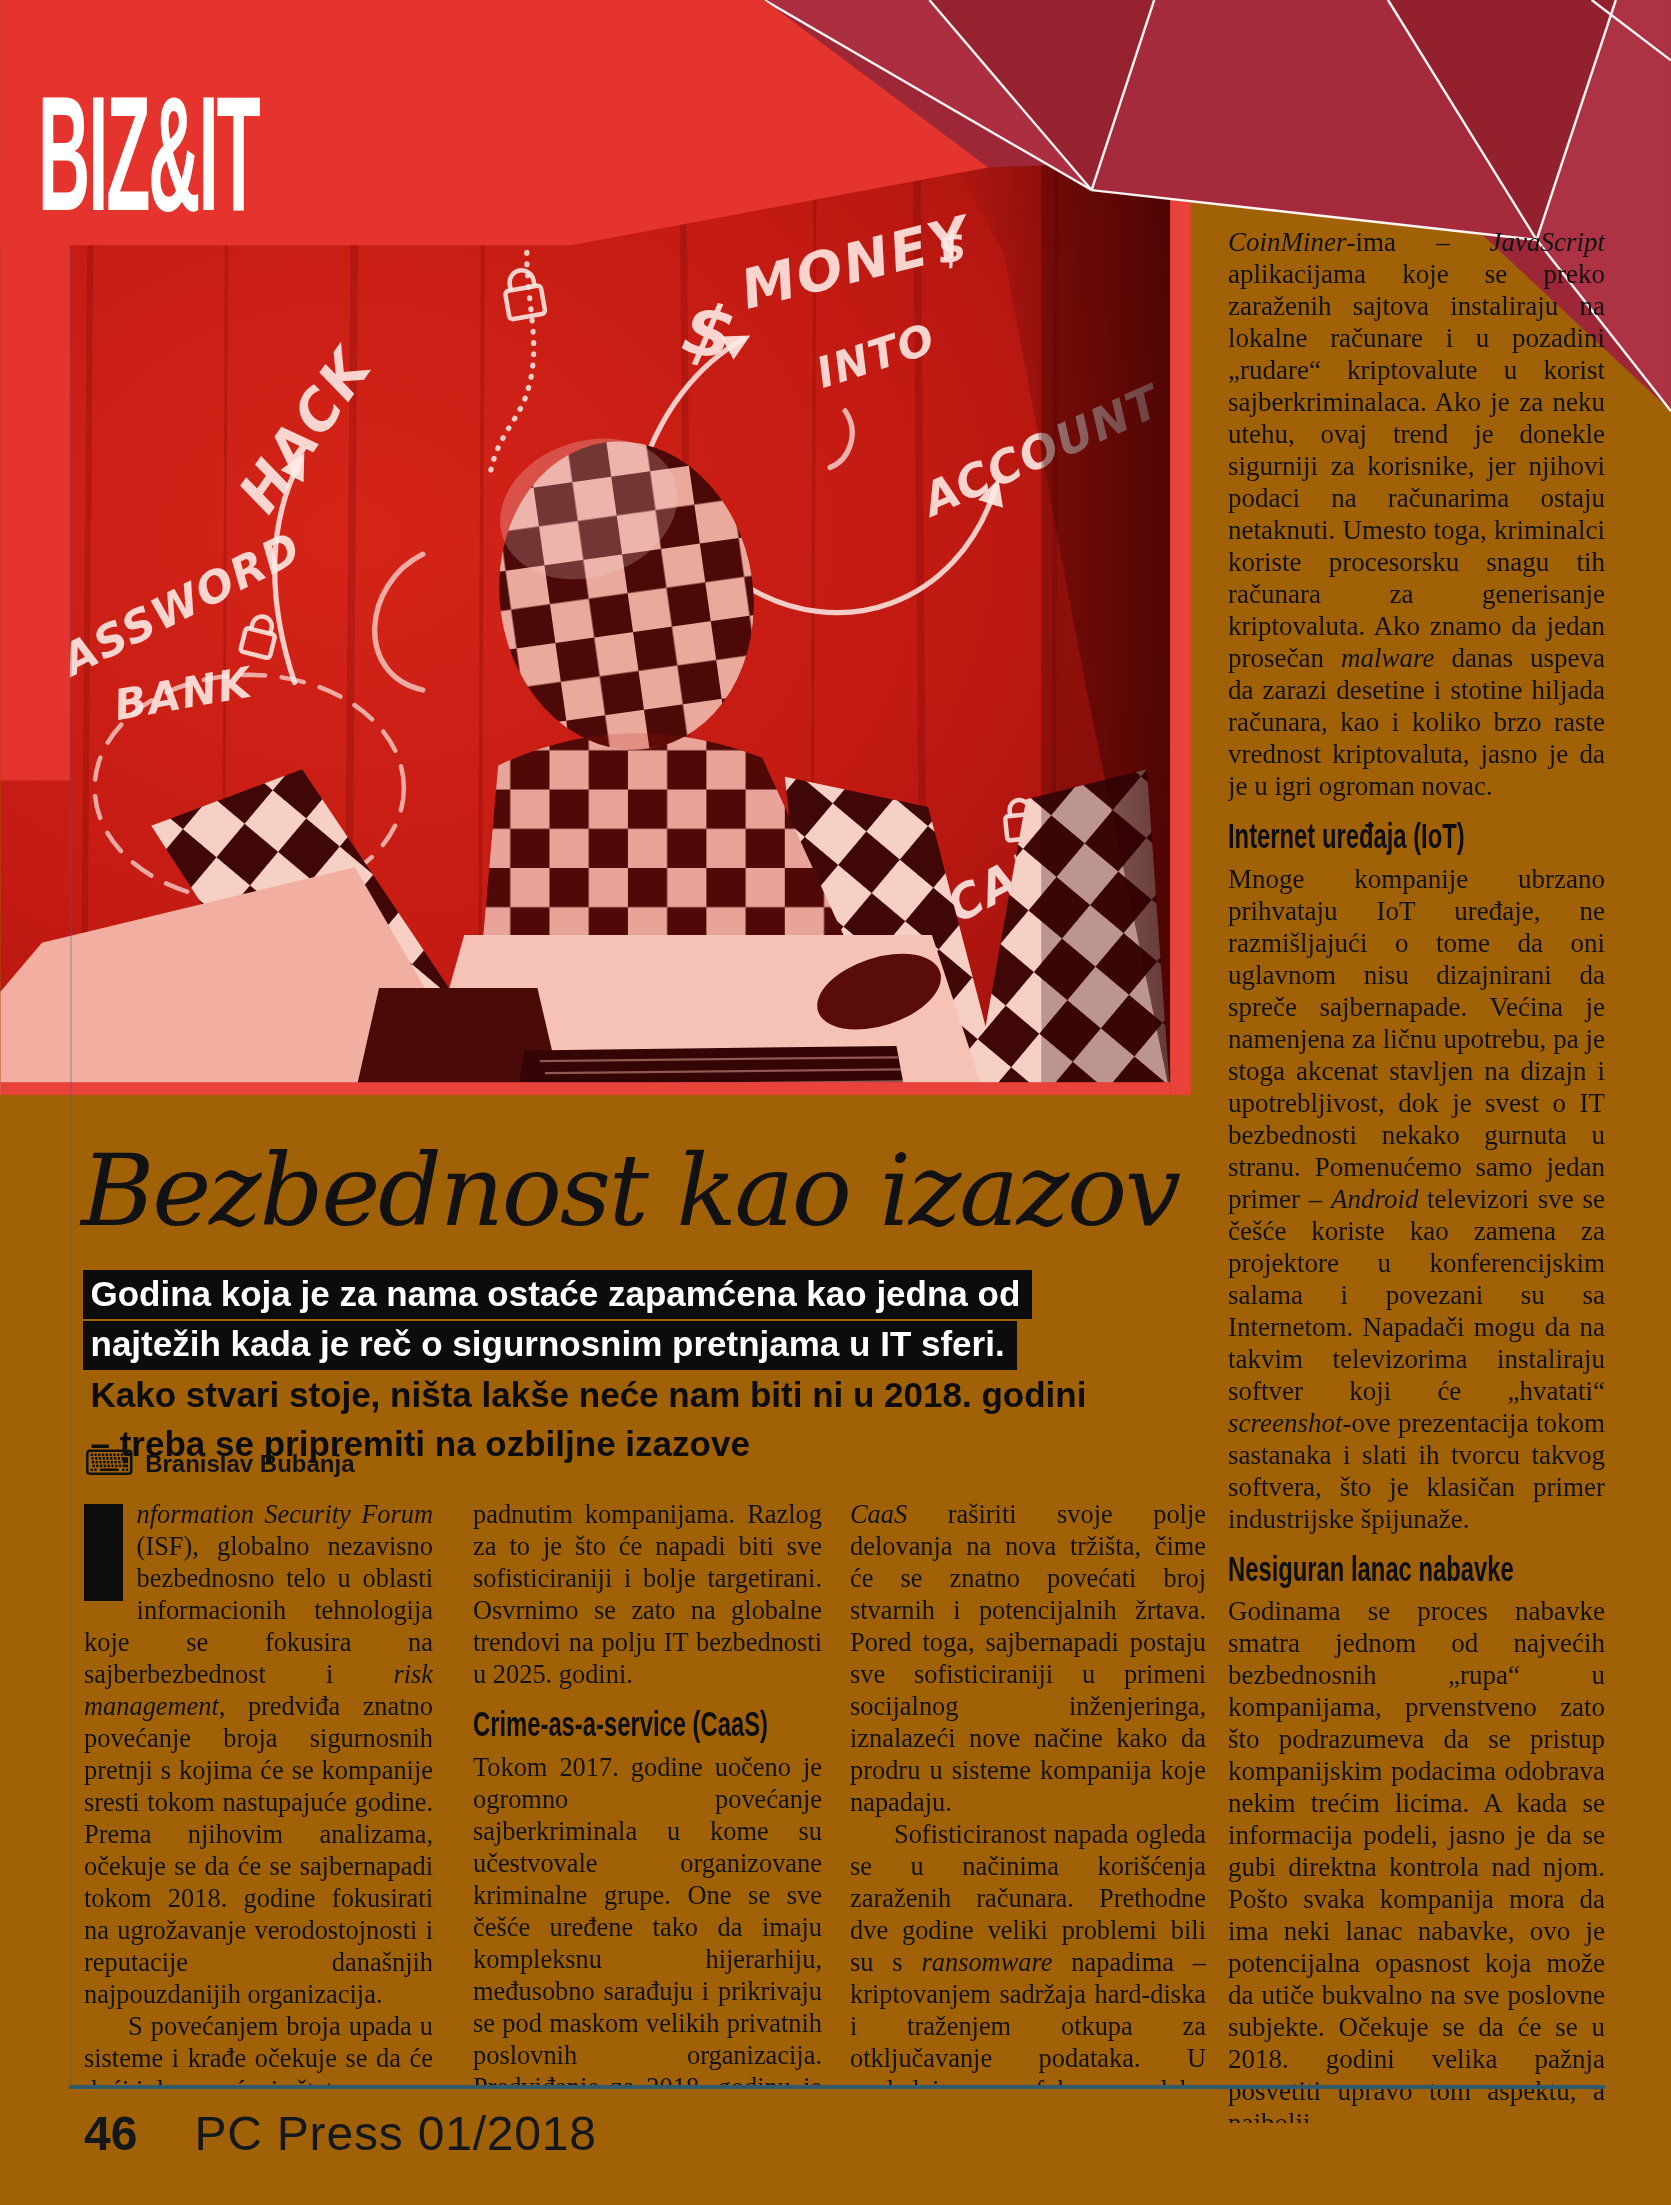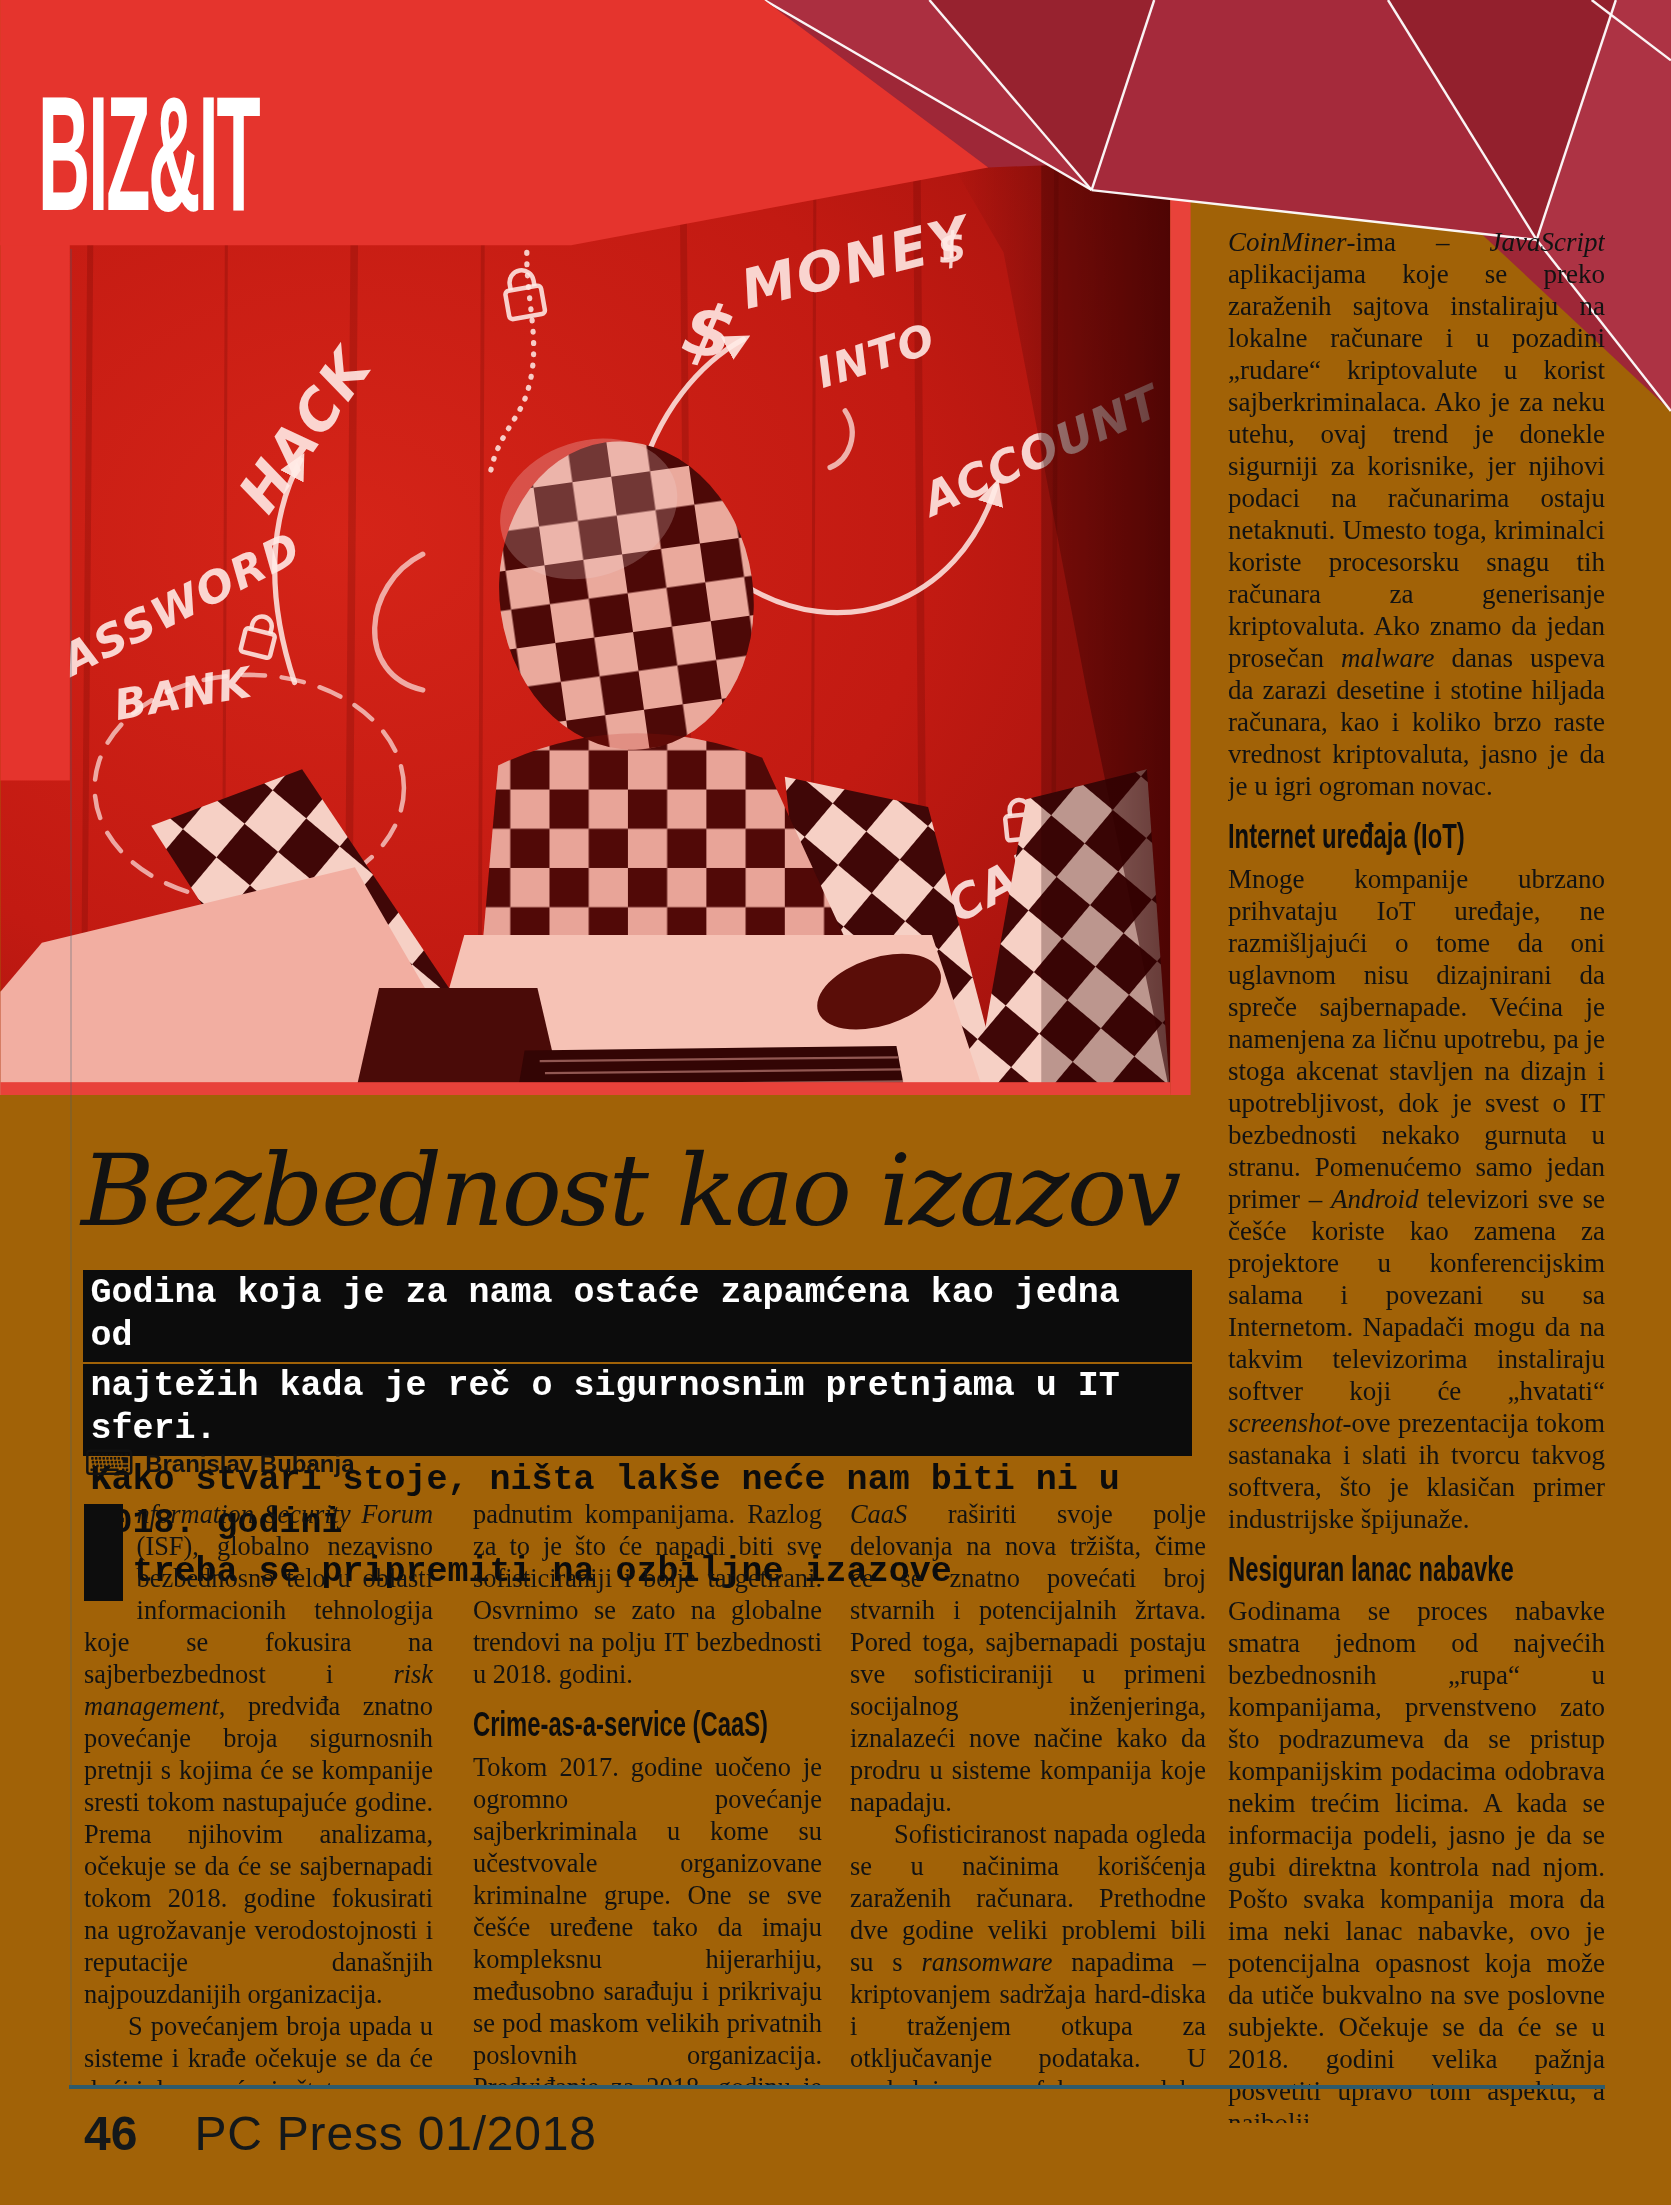--- a/index.html
+++ b/index.html
@@ -5,21 +5,21 @@
   html,body{margin:0;padding:0;background:#ffffff;}
   #page{position:relative;width:1671px;height:2205px;background:#a16207;overflow:hidden;
         font-family:"Liberation Sans",sans-serif;}
   .abs{position:absolute;}
   
   #biz-title{left:38px;top:72px;color:#ffffff;font-weight:bold;font-size:164px;line-height:1;
              letter-spacing:-4.5px;transform:scaleX(.44);transform-origin:left top;z-index:6;}
   
   #main-title{left:81px;top:1133px;font-family:"DejaVu Serif",serif;font-style:italic;
               font-size:100px;line-height:1.15;letter-spacing:-2.3px;color:#121212;z-index:4;}
-  #lead{left:83px;top:1270px;width:1109px;z-index:4;font-weight:bold;font-size:35px;line-height:43px;color:#0c0c0c;font-family:Liberation Mono, monospace;}
+  #lead{left:83px;top:1270px;width:1109px;z-index:4;font-weight:bold;font-size:35px;line-height:43px;color:#0c0c0c;}
   #lead .row{margin:0;}
   #lead .hl{display:inline-block;background:#0c0c0c;color:#ffffff;padding:1.5px 12px 4.5px 7.5px;margin-bottom:1.5px;}
   #lead .pl{display:inline-block;padding:1.5px 0 4.5px 7.5px;}
   #byline{left:84px;top:1446px;z-index:4;display:flex;align-items:center;gap:10.6px;}
   #byline .kb{font-family:"DejaVu Sans",sans-serif;font-size:35px;line-height:1;color:#111;}
   #byline .name{font-weight:bold;font-size:24px;color:#111;}
   
   .col{position:absolute;top:1498px;width:349px;height:590px;overflow:hidden;
        font-family:"Liberation Serif",serif;font-size:26.4px;line-height:32px;color:#121212;
        text-align:justify;z-index:4;}
@@ -202,21 +202,21 @@
     <span class="kb">⌨</span>
     <span class="name">Branislav Bubanja</span>
   </div>
 
   <div class="col" id="col1">
     <p><span class="dc"></span><span><span class="it">nformation Security Forum</span><span> (ISF), globalno nezavisno bezbednosno telo u oblasti informacionih tehnologija koje se fokusira na sajberbezbednost i </span><span class="it">risk management</span><span>, predviđa znatno povećanje broja sigurnosnih pretnji s kojima će se kompanije sresti tokom nastupajuće godine. Prema njihovim analizama, očekuje se da će se sajbernapadi tokom 2018. godine fokusirati na ugrožavanje verodostojnosti i reputacije današnjih najpouzdanijih organizacija.</span></span></p>
     <p class="indent"><span><span>S povećanjem broja upada u sisteme i krađe očekuje se da će doći i do povećanja štete u na-</span></span></p>
   </div>
 
   <div class="col" id="col2">
-    <p><span><span>padnutim kompanijama. Razlog za to je što će napadi biti sve sofisticiraniji i bolje targetirani. Osvrnimo se zato na globalne trendovi na polju IT bezbednosti u 2018. godini.</span></span></p>
+    <p><span><span>padnutim kompanijama. Razlog za to je što će napadi biti sve sofisticiraniji i bolje targetirani. Osvrnimo se zato na globalne trendovi na polju IT bezbednosti u 2025. godini.</span></span></p>
     <div class="colhead">Crime-as-a-service (CaaS)</div>
     <p><span><span>Tokom 2017. godine uočeno je ogromno povećanje sajberkriminala u kome su učestvovale organizovane kriminalne grupe. One se sve češće uređene tako da imaju kompleksnu hijerarhiju, međusobno sarađuju i prikrivaju se pod maskom velikih privatnih poslovnih organizacija. Predviđanje za 2018. godinu je da će</span></span></p>
   </div>
 
   <div class="col" id="col3">
     <p><span><span class="it">CaaS</span><span> raširiti svoje polje delovanja na nova tržišta, čime će se znatno povećati broj stvarnih i potencijalnih žrtava. Pored toga, sajbernapadi postaju sve sofisticiraniji u primeni socijalnog inženjeringa, iznalazeći nove načine kako da prodru u sisteme kompanija koje napadaju.</span></span></p>
     <p class="indent"><span><span>Sofisticiranost napada ogleda se u načinima korišćenja zaraženih računara. Prethodne dve godine veliki problemi bili su s </span><span class="it">ransomware</span><span> napadima – kriptovanjem sadržaja hard-diska i traženjem otkupa za otključavanje podataka. U poslednje vreme fokus se polako pomera ka</span></span></p>
   </div>
 
   <div id="sidebar">

